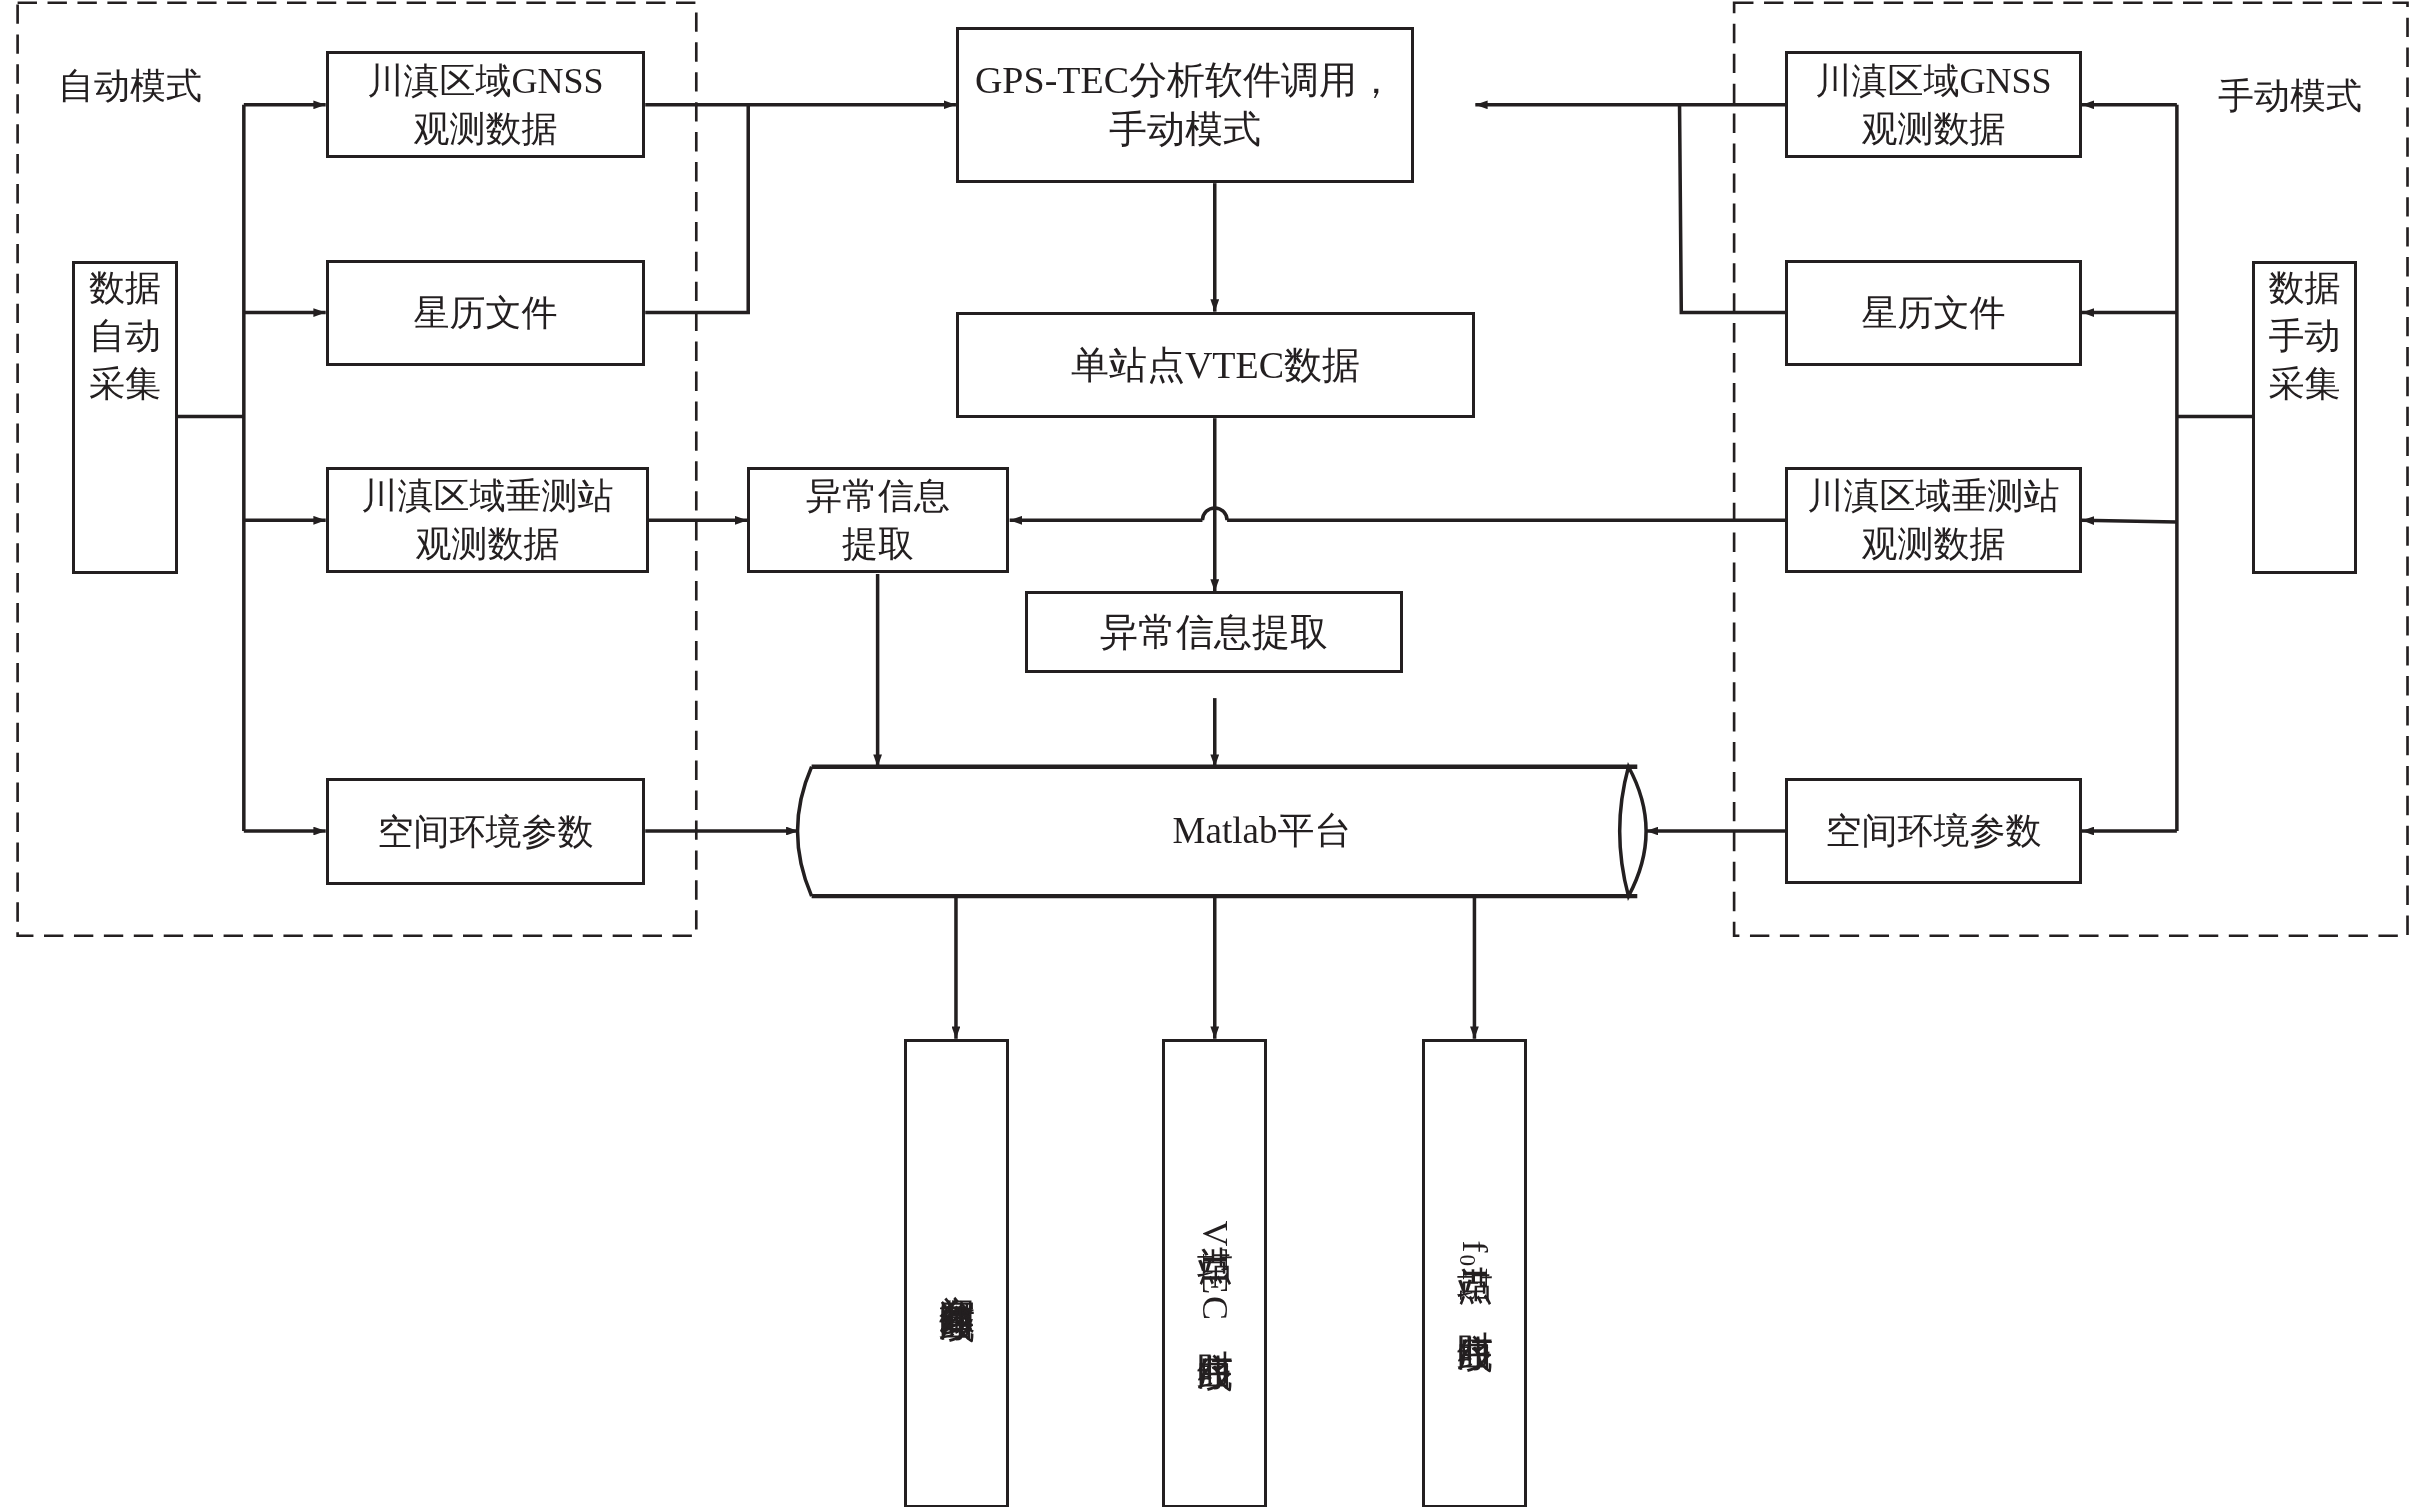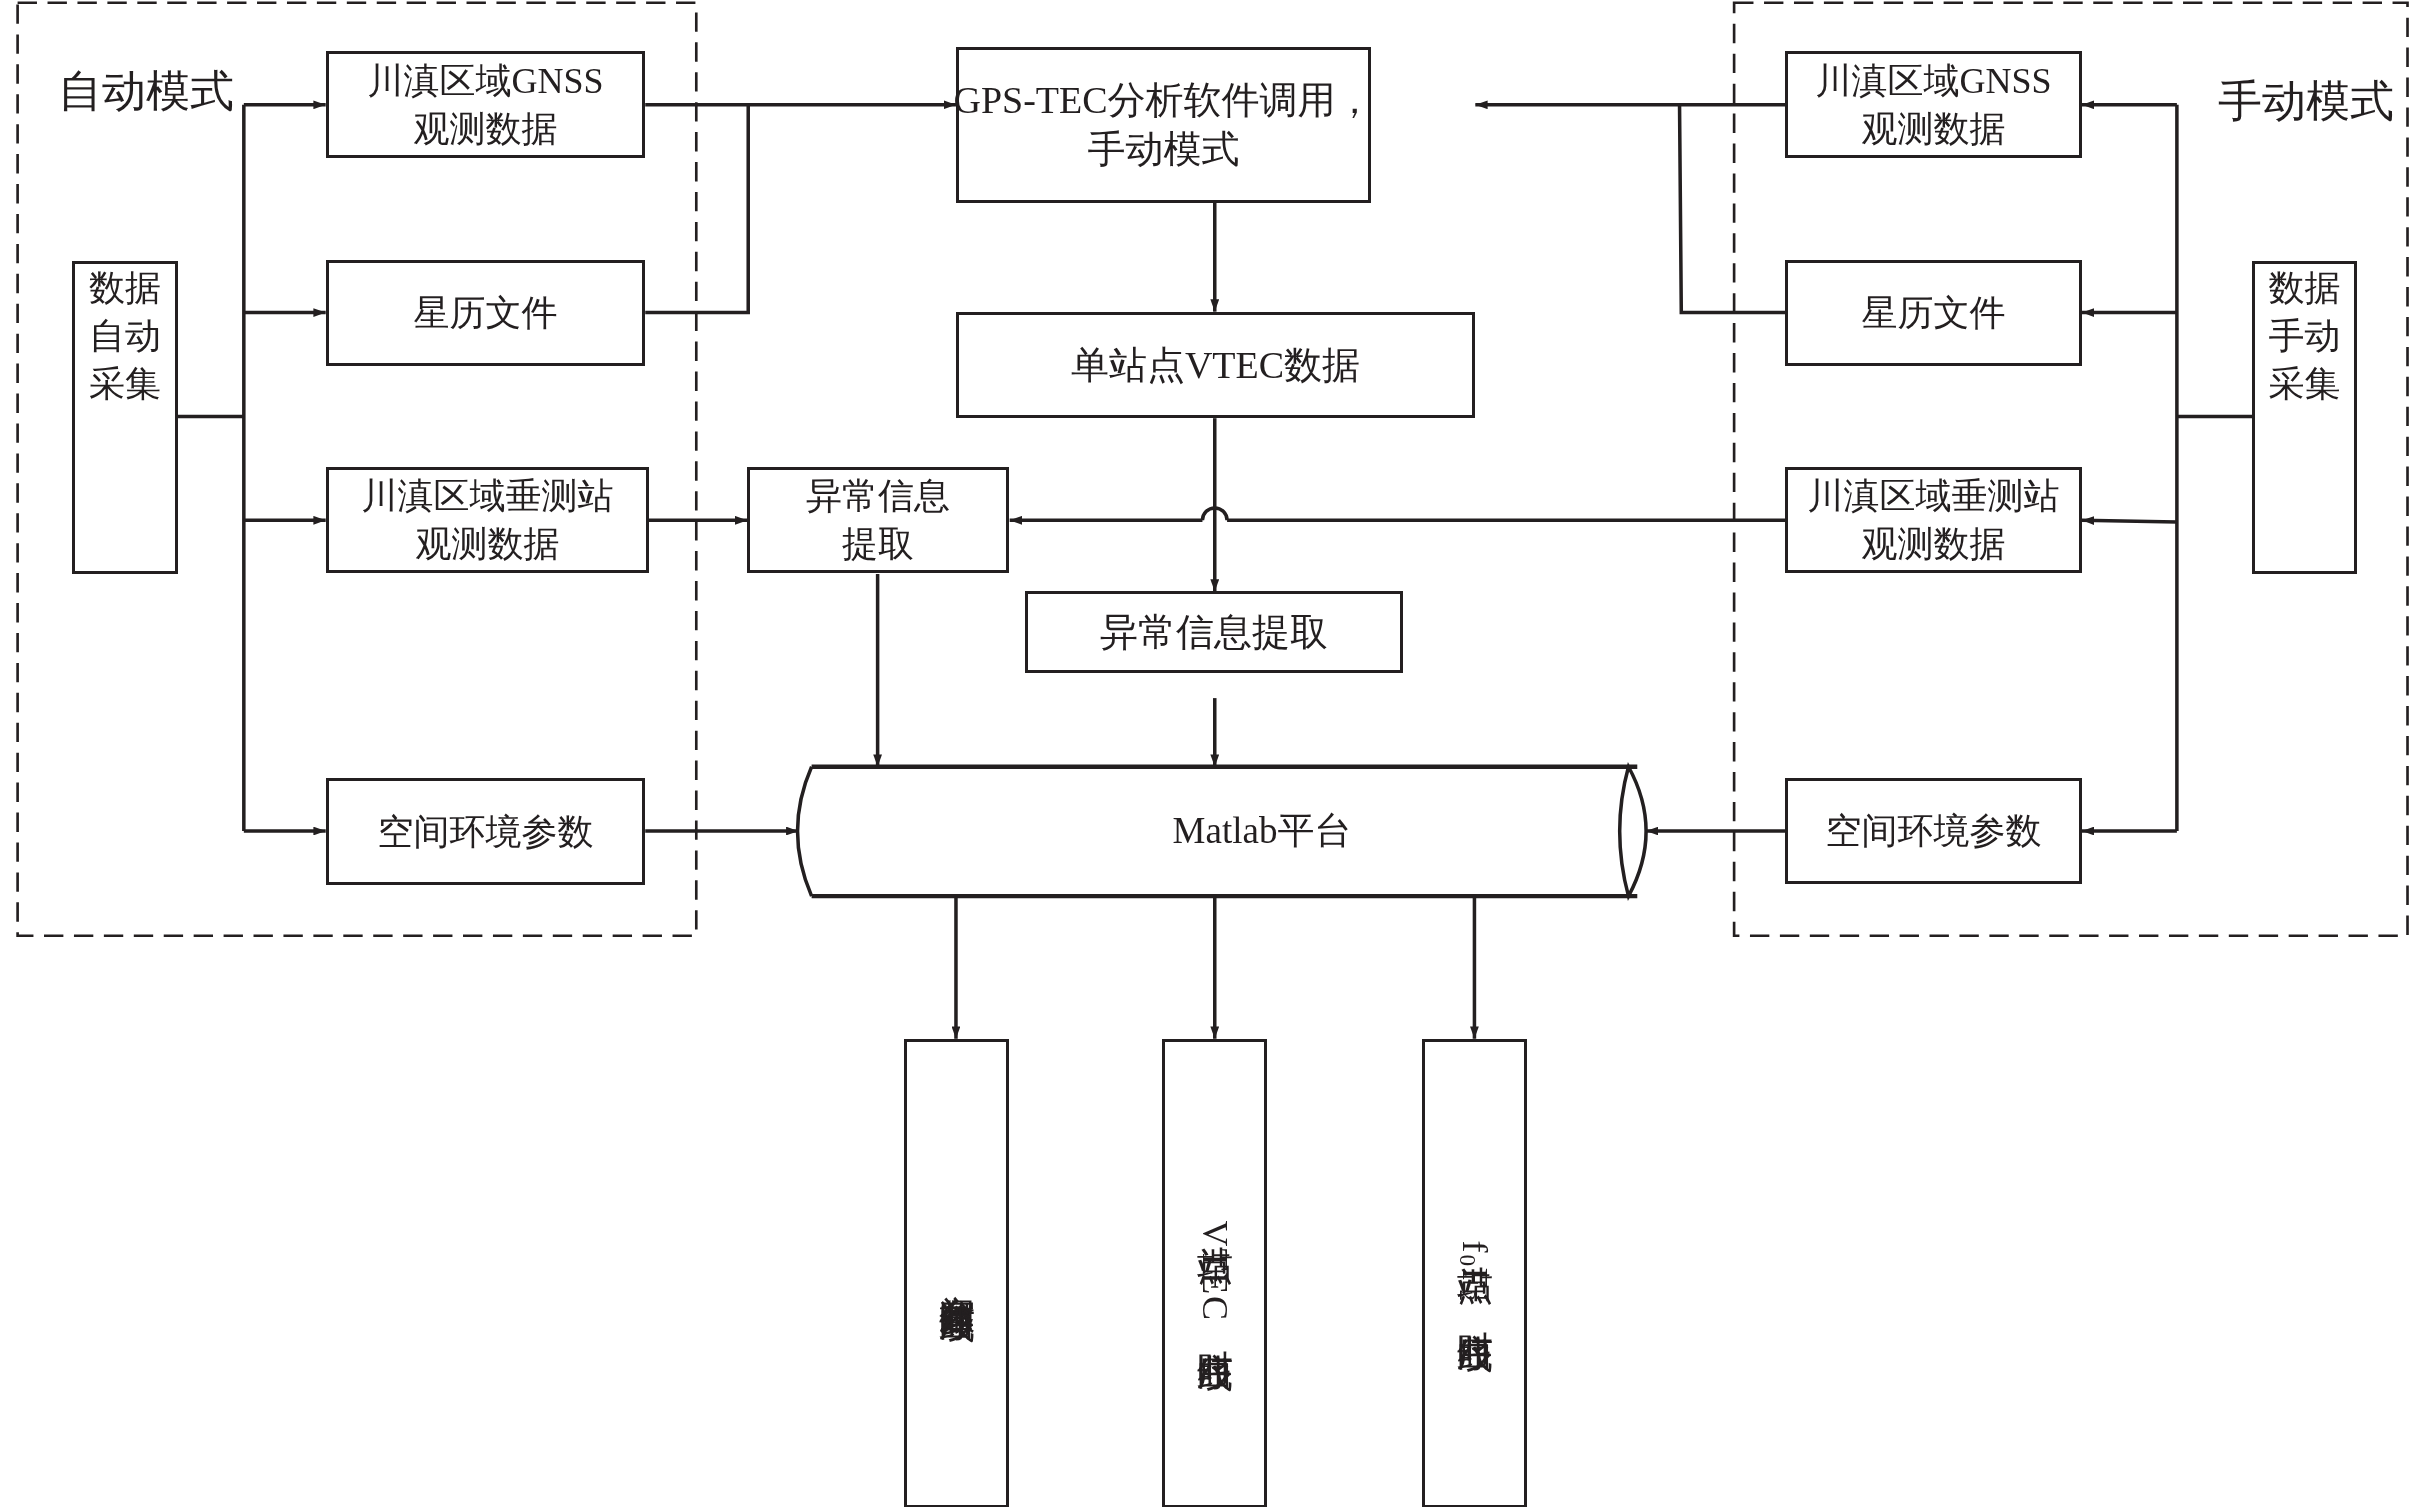--- a/index.html
+++ b/index.html
@@ -10,21 +10,21 @@
          display:flex; flex-direction:column; align-items:center; justify-content:center;
          text-align:center; font-size:36px; line-height:48px; }
   .box .ln { display:block; white-space:nowrap; }
   .vbox { position:absolute; box-sizing:border-box; border:3.5px solid #231f20; background:#fff;
           display:flex; align-items:center; justify-content:center; font-size:36px; }
   .vtext { writing-mode: vertical-rl; text-orientation: upright; letter-spacing:1.8px; line-height:39px; white-space:nowrap; }
   .vtext.mixed { text-orientation: mixed; }
   .stack { position:absolute; box-sizing:border-box; border:3.5px solid #231f20; background:#fff;
            display:flex; flex-direction:column; align-items:center; 
            font-size:36px; line-height:48px; }
-  .mode-label { position:absolute; font-size:44px; white-space:nowrap; }
+  .mode-label { position:absolute; font-size:36px; white-space:nowrap; }
   .cyl-label { position:absolute; font-size:37px; white-space:nowrap; transform:translate(-50%,-50%); }
   sub { font-size:23px; line-height:0; }
 </style>
 </head>
 <body>
 
 <svg id="canvas" viewBox="0 0 2756 1713" xmlns="http://www.w3.org/2000/svg">
   <defs>
     <marker id="arrow" markerWidth="14" markerHeight="10" refX="14" refY="5" orient="auto" markerUnits="userSpaceOnUse" viewBox="0 0 14 10">
       <path d="M0,0 L14,5 L0,10 Z" fill="#231f20"></path>
@@ -88,21 +88,21 @@
   <span class="ln">星历文件</span>
 </div>
 <div class="box" style="left:326px; top:467px; width:323px; height:106px;">
   <span class="ln">川滇区域垂测站</span>
   <span class="ln">观测数据</span>
 </div>
 <div class="box" style="left:326px; top:778px; width:319px; height:107px;">
   <span class="ln">空间环境参数</span>
 </div>
 
-<div class="box" style="left:956px; top:27px; width:415px; height:156px; font-size:38px; line-height:49px;margin-top:20px;">
+<div class="box" style="left:956px; top:27px; width:458px; height:156px; font-size:38px; line-height:49px;">
   <span class="ln">GPS-TEC分析软件调用，</span>
   <span class="ln">手动模式</span>
 </div>
 <div class="box" style="left:956px; top:312px; width:519px; height:106px; font-size:38px;">
   <span class="ln">单站点VTEC数据</span>
 </div>
 <div class="box" style="left:747px; top:467px; width:262px; height:106px;text-align:center;">
   <span class="ln">异常信息</span>
   <span class="ln">提取</span>
 </div>

